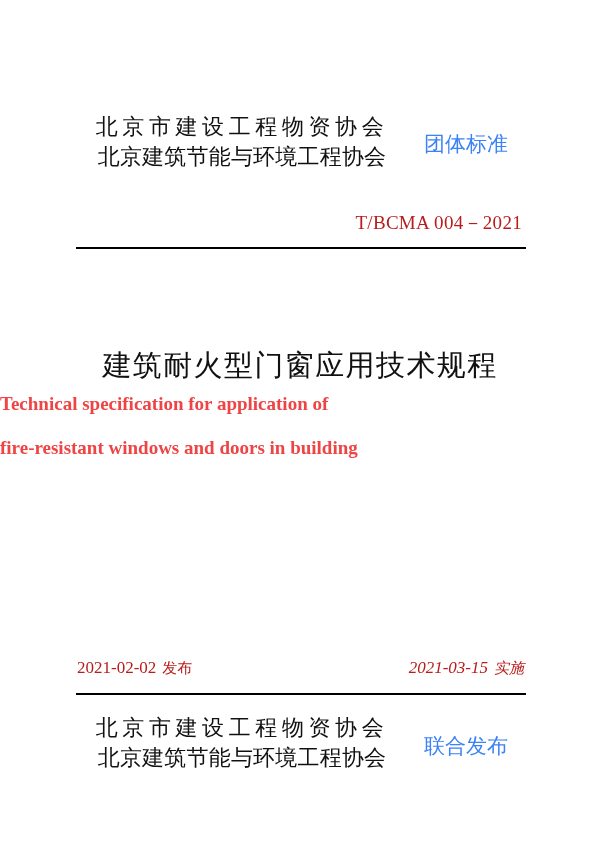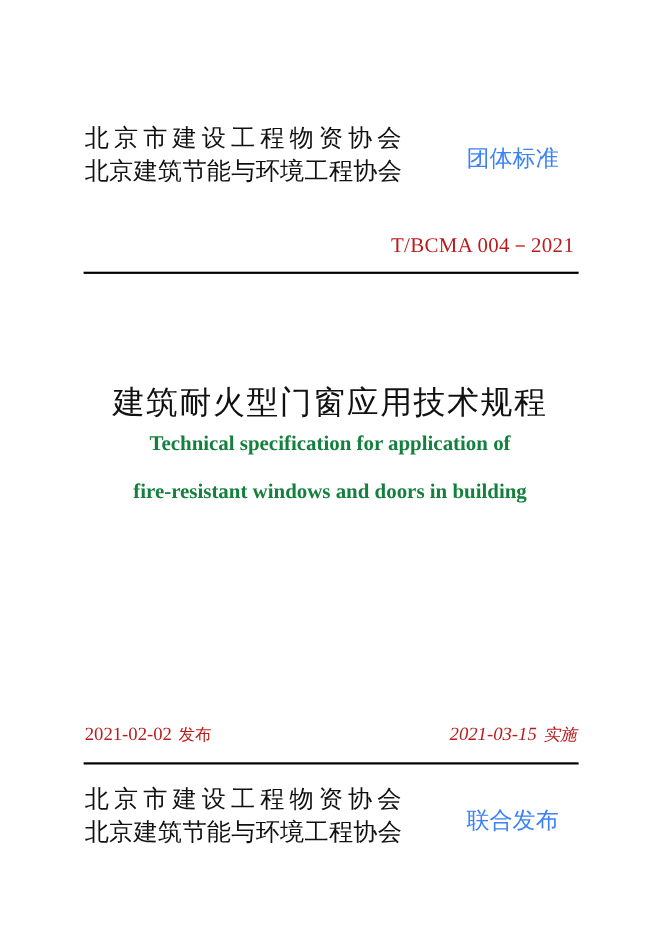--- a/index.html
+++ b/index.html
@@ -1,30 +1,30 @@
 <!DOCTYPE html>
 <html><head>
   <meta charset="utf-8">
   <style>
     html, body { margin: 0; padding: 0; background: #ffffff; }
     body { width: 600px; height: 850px; position: relative; overflow: hidden; color: #111111;
            font-family: "DejaVu Sans", sans-serif; }
     .abs { position: absolute; }
     .org-block { left: 77px; width: 330px; }
-    .org-line { font-size: 22px; line-height: 30px; white-space: nowrap; color: #111; }
+    .org-line { font-size: 22px; line-height: 30px; white-space: nowrap; color: #111; text-align: center; }
     .org-line.spaced { letter-spacing: 4.6px; }
     .org-line.tight { letter-spacing: 0.2px; }
     .side-label { font-size: 21px; line-height: 30px; color: #3b82f6; white-space: nowrap; }
     .std-no { right: 78px; top: 210px; font-family: "Liberation Serif", serif; font-size: 19px;
               letter-spacing: 0.3px; color: #b91c1c; }
     .rule { left: 76px; width: 450px; height: 2px; background: #000; }
     .title-cn { left: 0; width: 600px; top: 347px; text-align: center; font-size: 29px;
                 letter-spacing: 1.4px; color: #111; line-height: 36px; }
-    .title-en { left: 0; width: 600px; text-align: center; font-family: "Liberation Serif", serif;
-                font-weight: bold; font-size: 19px; line-height: 24px; color: #15803d; }
+    .title-en { left: 0; width: 600px; text-align: left; font-family: "Liberation Serif", serif;
+                font-weight: bold; font-size: 19px; line-height: 24px; color: #ef4444; }
     .date { top: 658px; font-family: "Liberation Serif", serif; font-size: 17px; color: #b91c1c; white-space: nowrap; }
     .date .cn { font-family: "DejaVu Sans", sans-serif; font-size: 15px; margin-left: 6px; }
   </style>
 </head>
 <body>
 
 <div class="abs org-block" style="top:112px;">
   <div class="org-line spaced">北京市建设工程物资协会</div>
   <div class="org-line tight">北京建筑节能与环境工程协会</div>
 </div>

